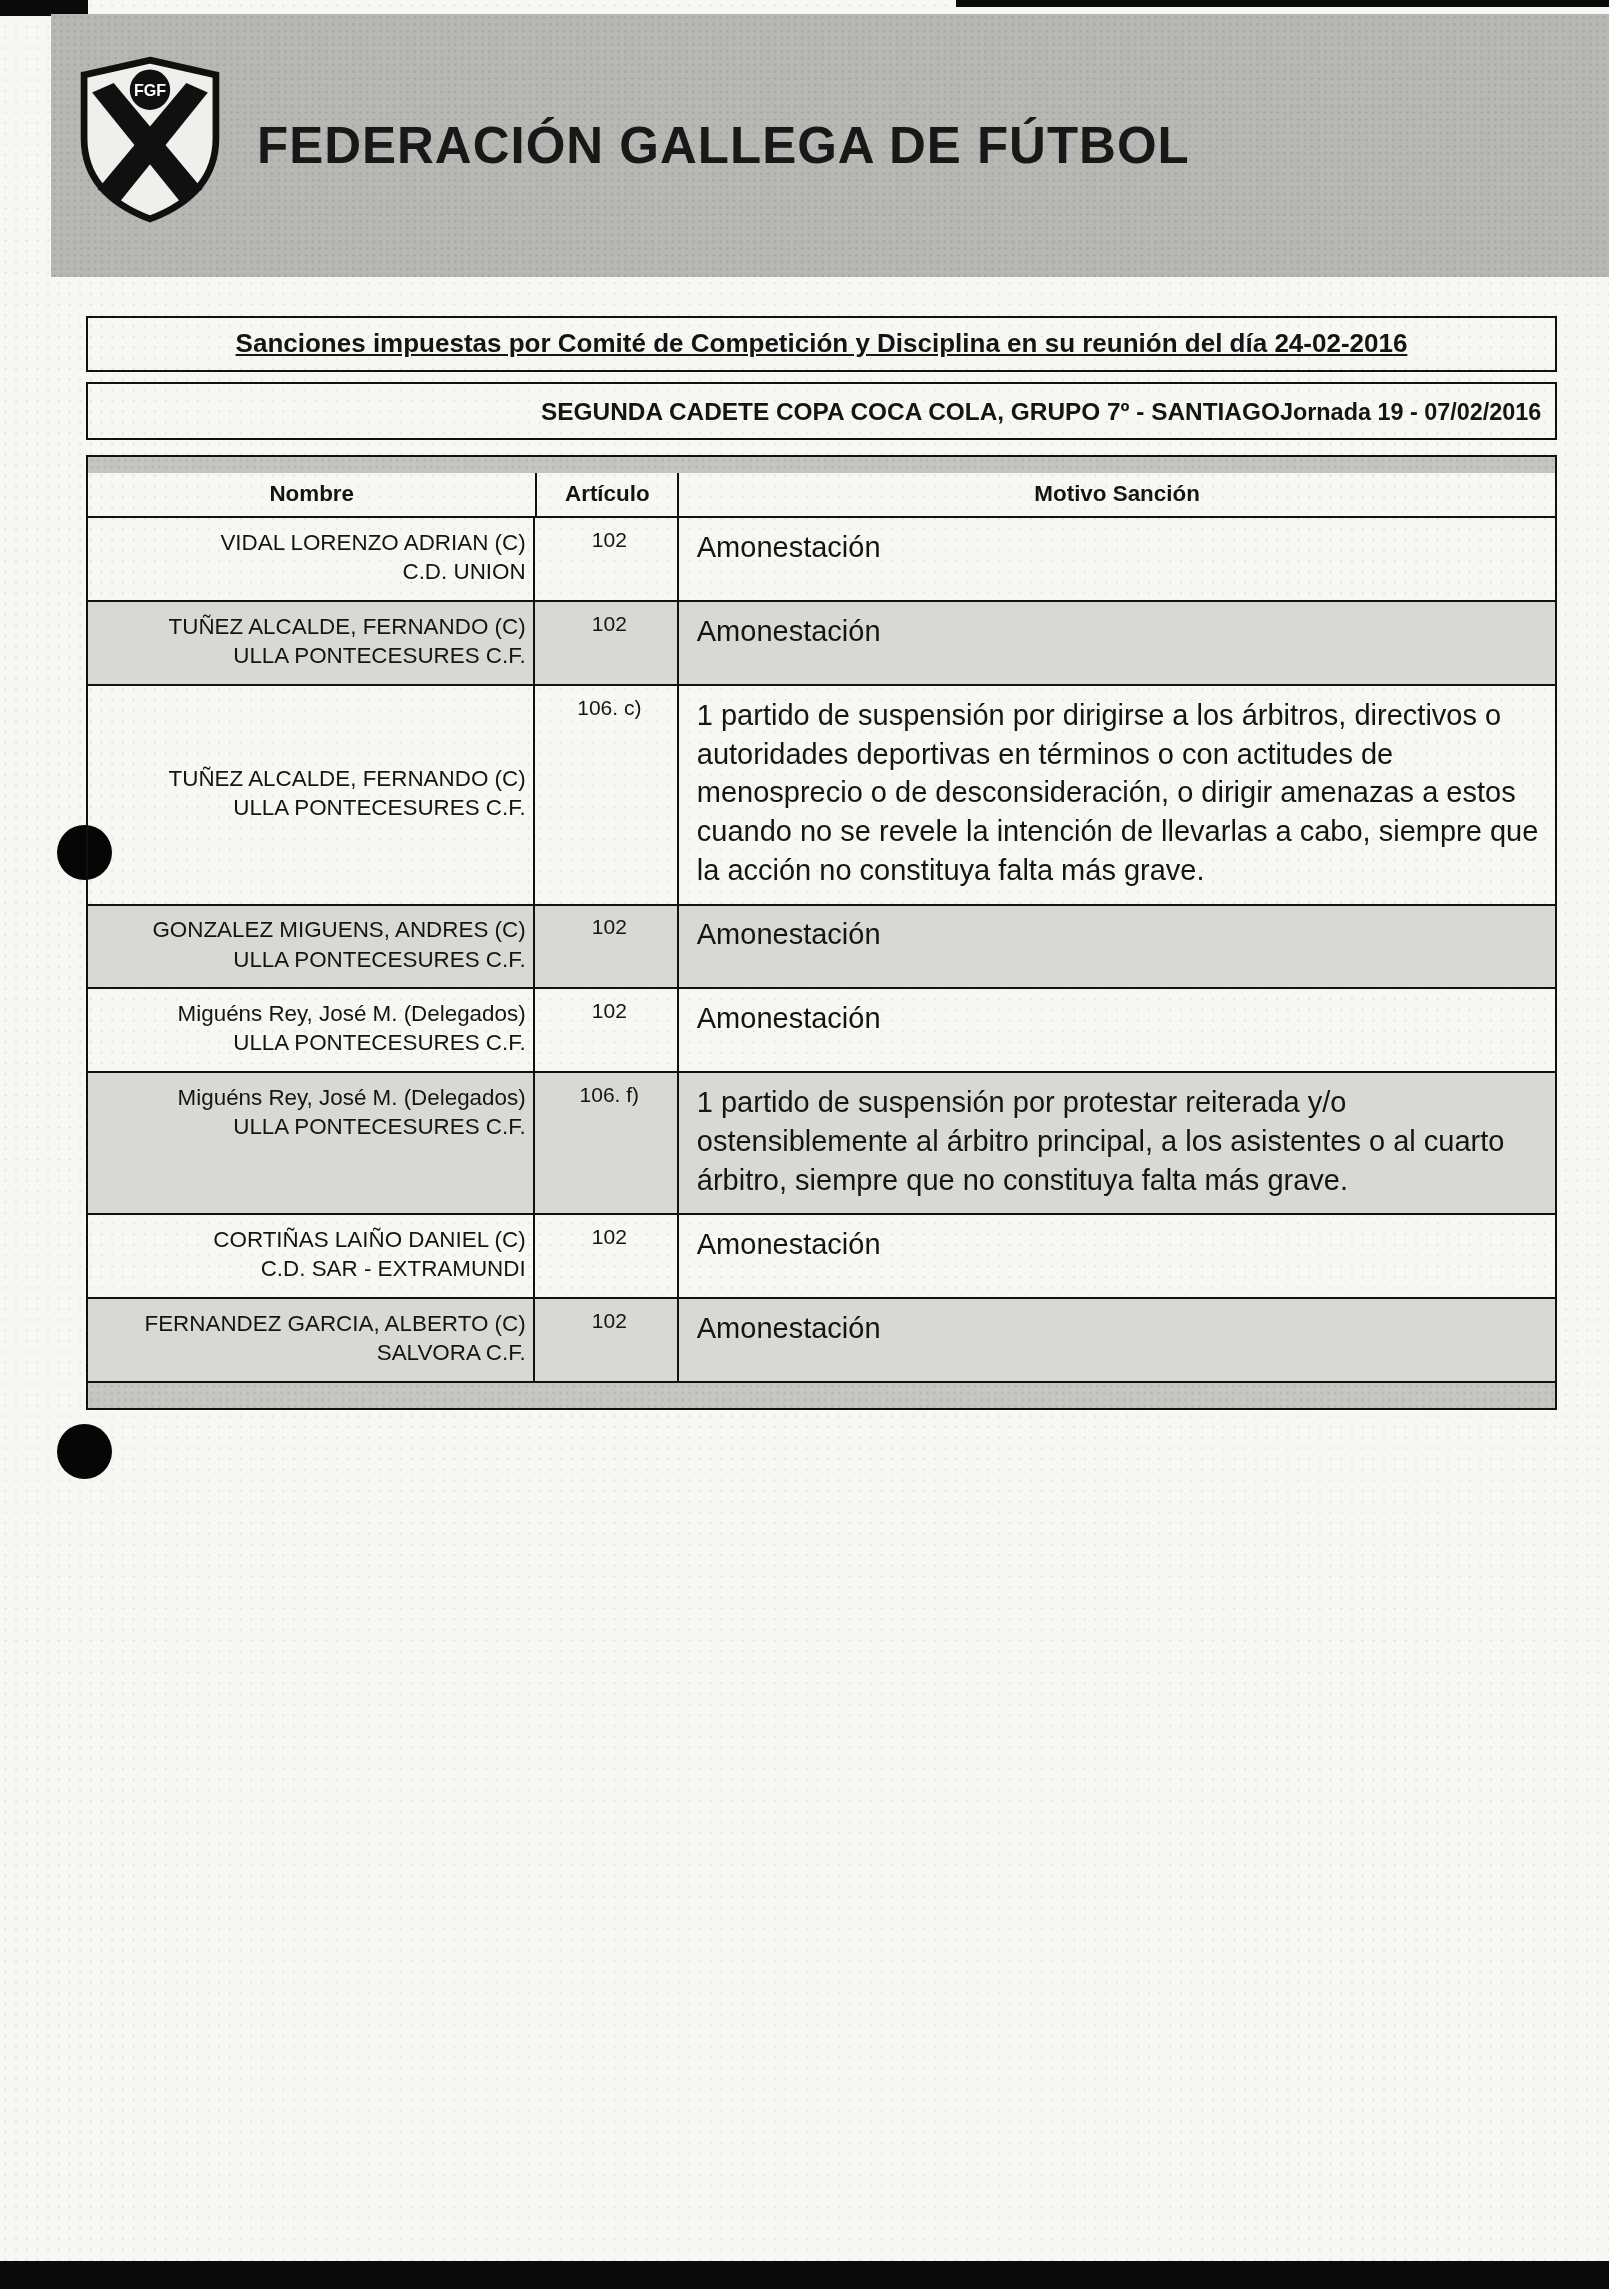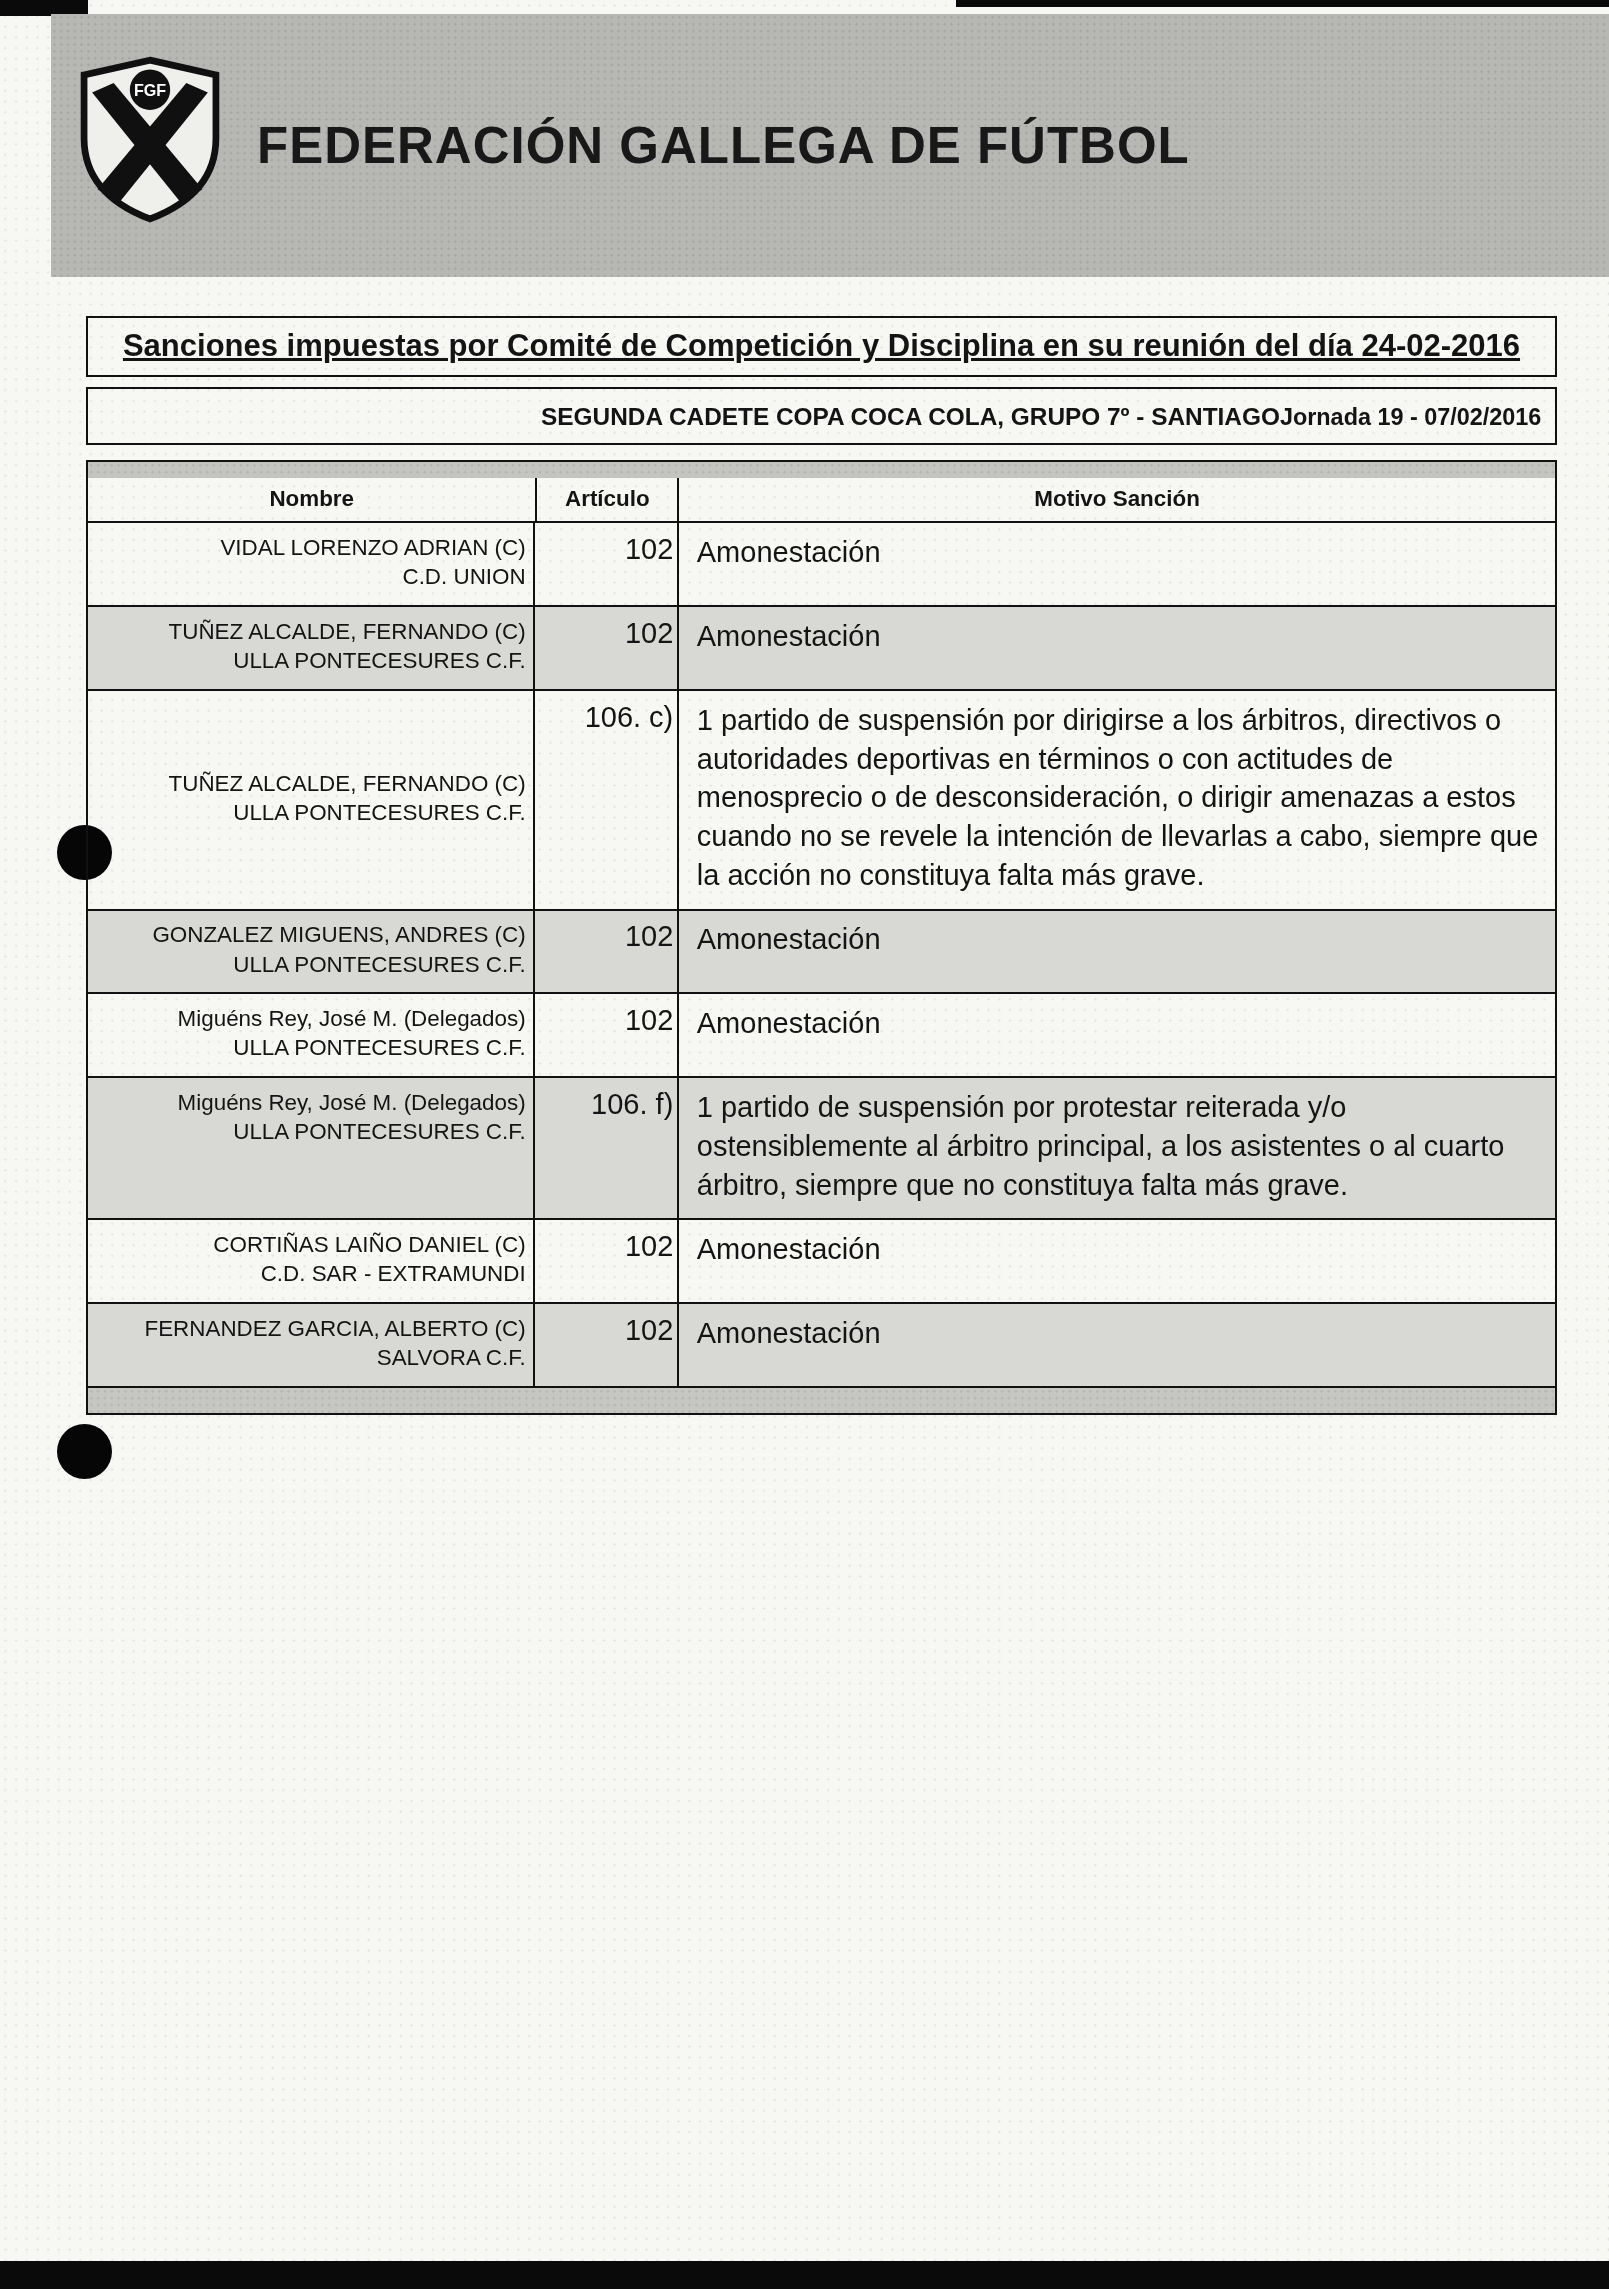--- a/index.html
+++ b/index.html
@@ -18,40 +18,40 @@
     background-image:radial-gradient(#a5a5a2 1px, transparent 1.3px);
     background-size:6.8px 6.8px;
     display:flex;align-items:center;
   }
   .logo-wrap{width:148px;height:203px;margin-left:25px;flex:0 0 auto;}
   .org-title{font-size:51px;font-weight:bold;letter-spacing:1px;color:#181818;margin-left:33px;}
 
   .content{position:absolute;left:86px;top:316px;width:1471px;}
 
   .title-box{border:2.9px solid #111;padding:9.8px 5.9px 11.7px;text-align:center;}
-  .title-box span{font-size:31px;font-weight:bold;text-decoration:underline;}
+  .title-box span{font-size:26px;font-weight:bold;text-decoration:underline;}
 
   .comp-box{border:2.9px solid #111;margin-top:9.8px;padding:13.7px 13.7px 11.7px;
     display:flex;justify-content:flex-end;align-items:flex-end;}
   .comp-name{font-size:24.4px;font-weight:bold;}
   .comp-jornada{font-size:23.4px;font-weight:bold;white-space:nowrap;}
 
   .sanctions-table{border:2.9px solid #111;margin-top:15.6px;}
   .gray-strip{height:15.6px;background-color:#c4c4c1;
     background-image:radial-gradient(#b2b2af 1px, transparent 1.3px);background-size:6.8px 6.8px;}
   .thead{display:grid;grid-template-columns:30.5% 9.8% 59.7%;border-bottom:2.9px solid #111;}
   .thead .th{font-size:22.4px;font-weight:bold;text-align:center;padding:7.8px 3.9px 9.8px;}
   .th-article{border-left:2px solid #111;border-right:2px solid #111;}
 
   .trow{display:grid;grid-template-columns:30.5% 9.8% 59.7%;border-bottom:2px solid #111;}
   .trow.shaded{background-color:#d8d8d5;}
   .trow:last-of-type{border-bottom:2px solid #111;}
   .cell-name{padding:9.8px 7.8px 13.7px 9.8px;font-size:22.4px;line-height:1.3;border-right:2px solid #111;text-align:right;}
   .cell-name.vcenter{display:flex;flex-direction:column;justify-content:center;}
-  .cell-article{padding:9.8px 3.9px;font-size:29px;text-align:right;border-right:2px solid #111;margin-left:6px;}
+  .cell-article{padding:9.8px 3.9px;font-size:21px;text-align:center;border-right:2px solid #111;margin-left:6px;}
   .cell-motive{padding:9.8px 11.7px 13.7px 17.6px;font-size:29px;line-height:1.34;}
   .table-foot{height:25px;background-color:#c6c6c3;
     background-image:radial-gradient(#b4b4b1 1px, transparent 1.3px);background-size:6.8px 6.8px;}
 
   
   .punch{position:absolute;width:55px;height:55px;border-radius:50%;background:#060606;left:57px;}
   .punch-1{top:825px;}
   .punch-2{top:1424px;}
   .mark-top-left{position:absolute;left:0;top:0;width:88px;height:15.6px;background:#0a0a0a;}
   .mark-top-right{position:absolute;right:0;top:0;width:653px;height:6.8px;background:#0a0a0a;}

